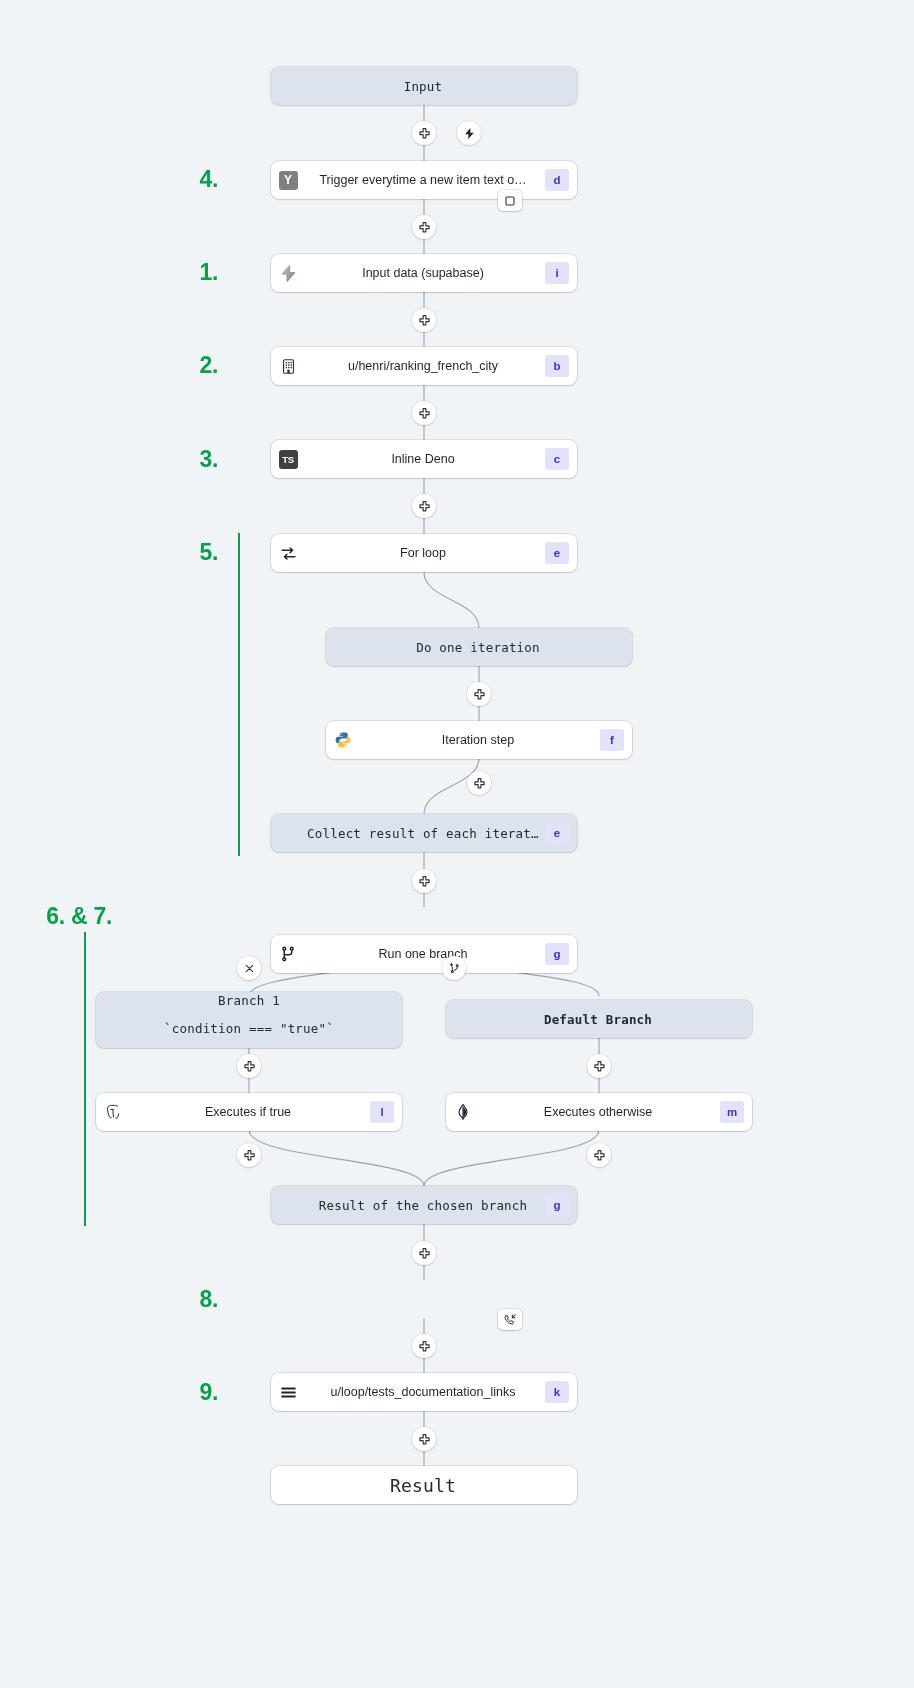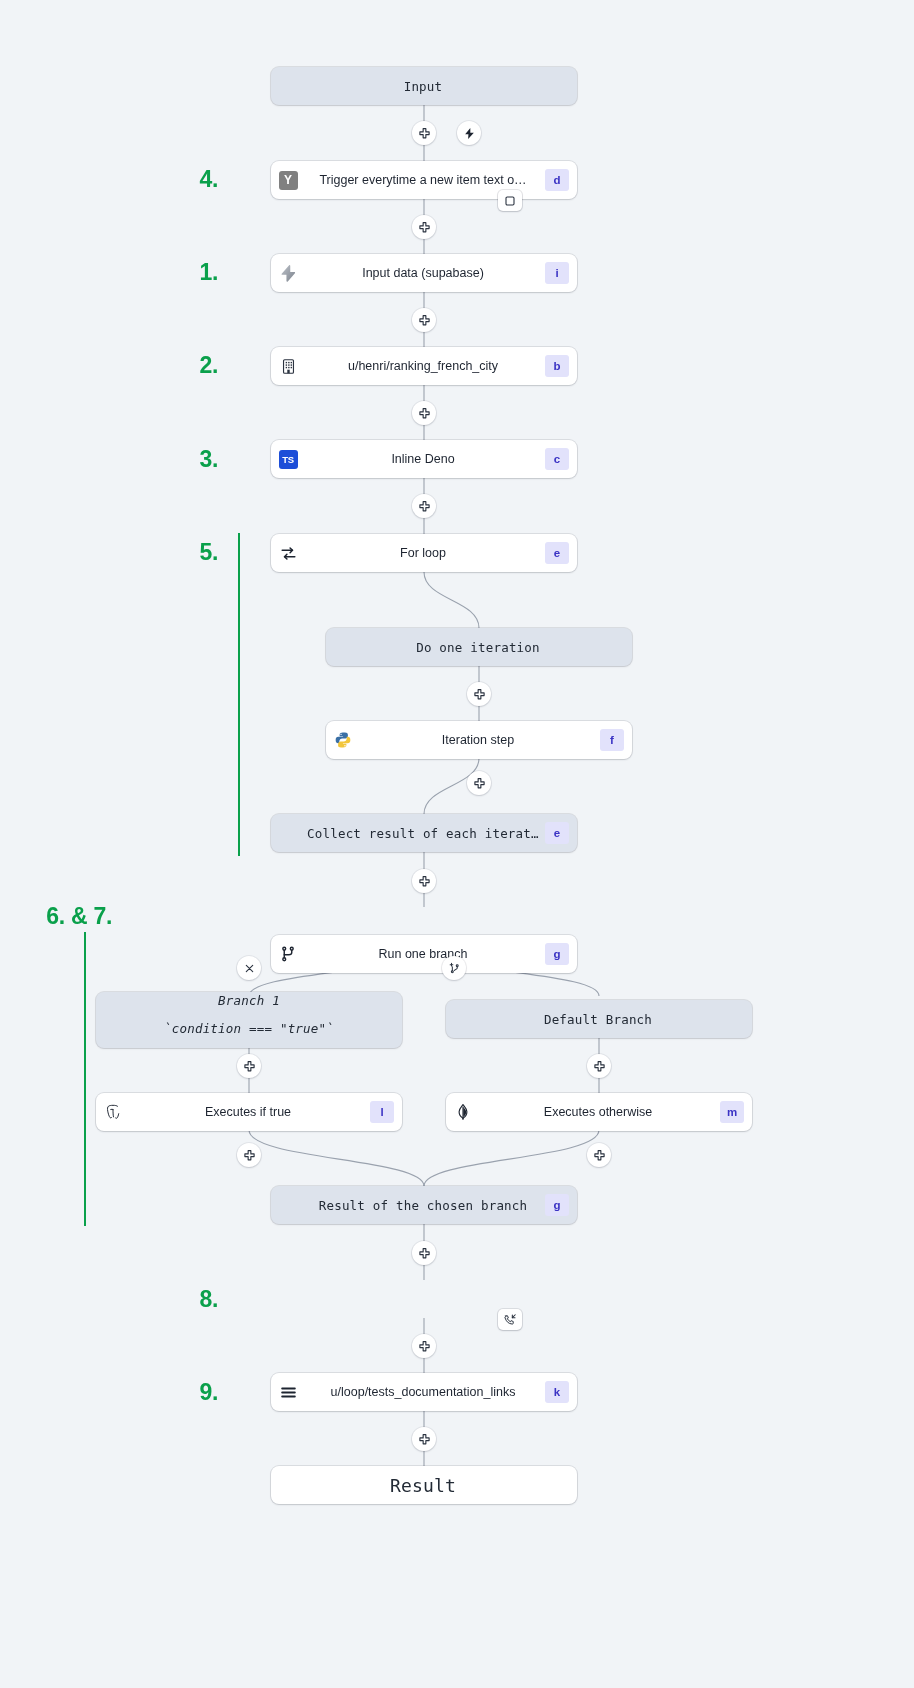--- a/index.html
+++ b/index.html
@@ -85,21 +85,21 @@
     text-align:right;letter-spacing:-.3px;
     white-space:nowrap;
   }
   
   .grule{position:absolute;width:2px;background:#0aa04b;}
 
   
   .sq{width:19px;height:19px;border-radius:3px;display:flex;align-items:center;justify-content:center;
       font-size:11px;font-weight:bold;color:#fff;font-family:"Liberation Sans",sans-serif;}
   .sq.gray{background:#808080;font-size:12px;}
-  .sq.ts{background:#1d4ed8;font-size:9.5px;letter-spacing:-.3px;}
+  .sq.ts{background:#404040;font-size:9.5px;letter-spacing:-.3px;}
 </style>
 </head>
 <body>
 
 <div id="canvas">
 
   <svg id="edges" viewBox="0 0 914 1688">
     <g fill="none" stroke="#9aa2ae" stroke-width="1.1">
 
       <path d="M424,105 L424,161"></path>
@@ -327,26 +327,26 @@
   <div class="ebtn" style="left:442px;top:956px;">
     <svg width="13" height="13" viewBox="0 0 24 24" fill="none" stroke="#2b3340" stroke-width="1.9" stroke-linecap="round" stroke-linejoin="round">
       <circle cx="17" cy="7" r="1.8"></circle>
         <circle cx="8" cy="18" r="1.8"></circle>
       <path d="M8 16V9"></path>
         <path d="M17 9v2c0 2-3 2.5-5 4.5"></path>
       <path d="M4 5h5M6.5 2.5v5"></path>
     </svg>
   </div>
 
-  <div class="node virtual twoline" style="left:96px;top:992px;width:306px;font-style:italic;">
+  <div class="node virtual twoline" style="left:96px;top:992px;width:306px;">
     <div class="ttl">Branch 1</div>
     <div class="ttl">`condition === "true"`</div>
   </div>
 
-  <div class="node virtual" style="left:446px;top:1000px;width:306px;">
+  <div class="node virtual" style="left:446px;top:1000px;width:306px;font-weight:bold;">
     <div class="ic"></div>
     <div class="ttl">Default Branch</div>
     <div class="badge spacer"></div>
   </div>
 
   <div class="ebtn" style="left:237px;top:1054px;">
     <svg width="13" height="13" viewBox="0 0 24 24">
       <path d="M9.5 3h5v6h6v5h-6v6h-5v-6h-6v-5h6z" fill="#fff" stroke="#2b3340" stroke-width="2.1" stroke-linejoin="round"></path>
     </svg>
   </div>

